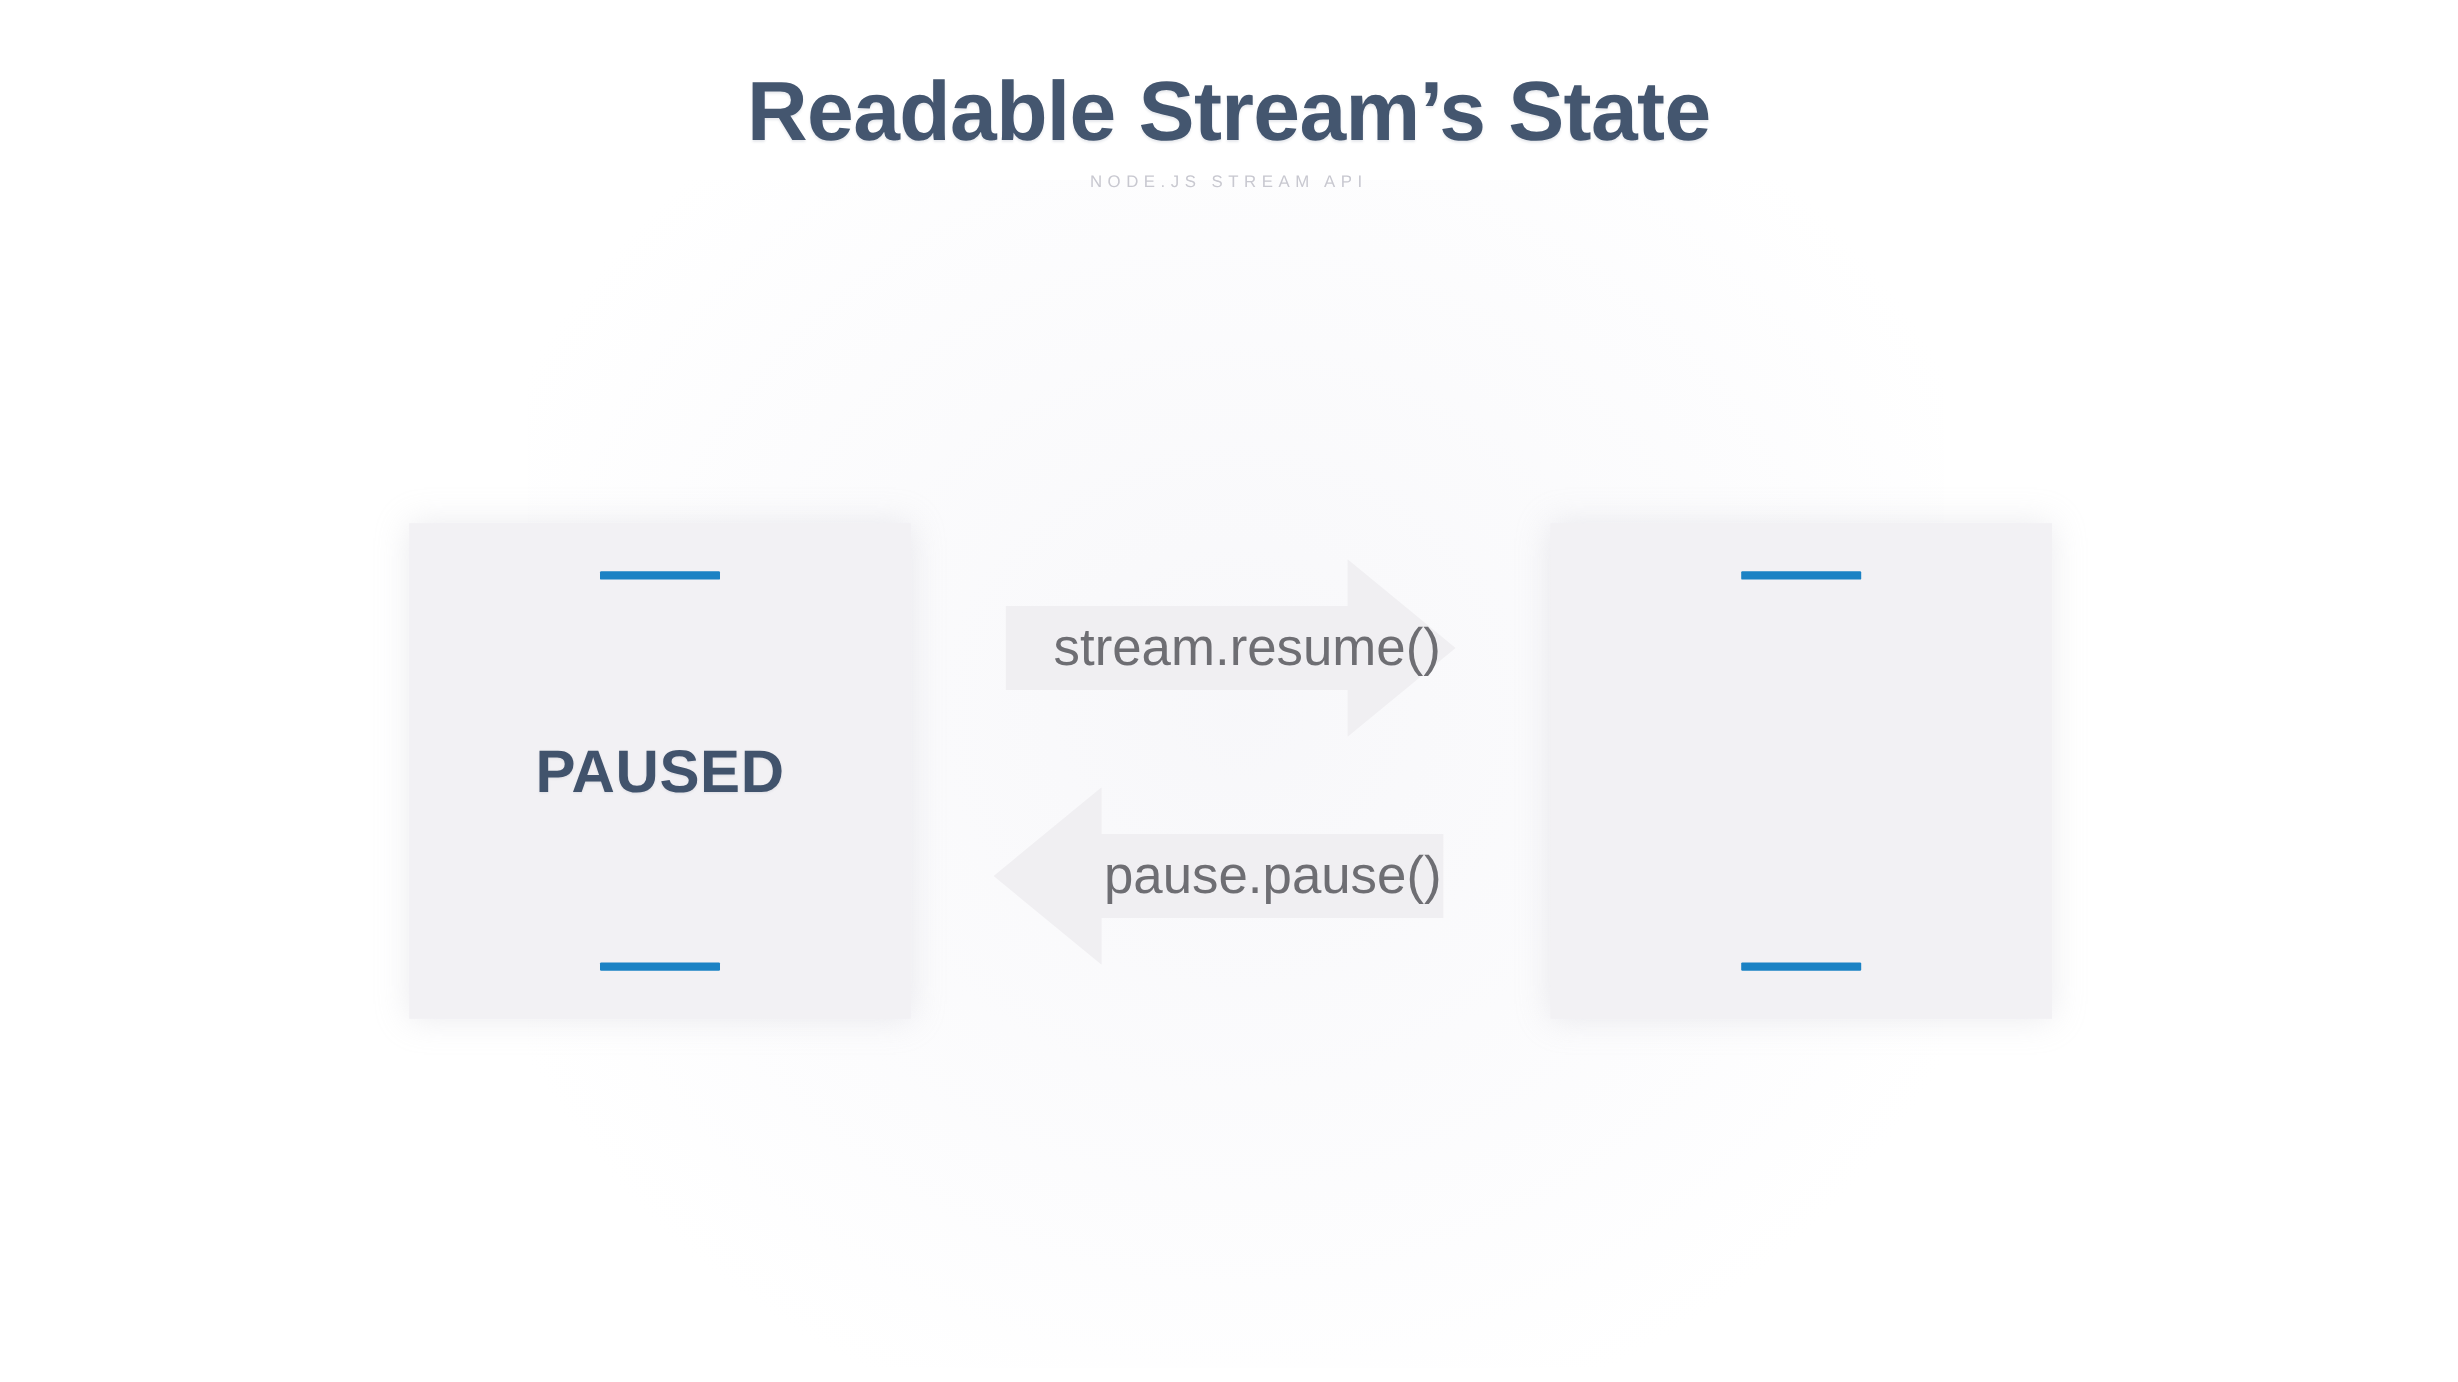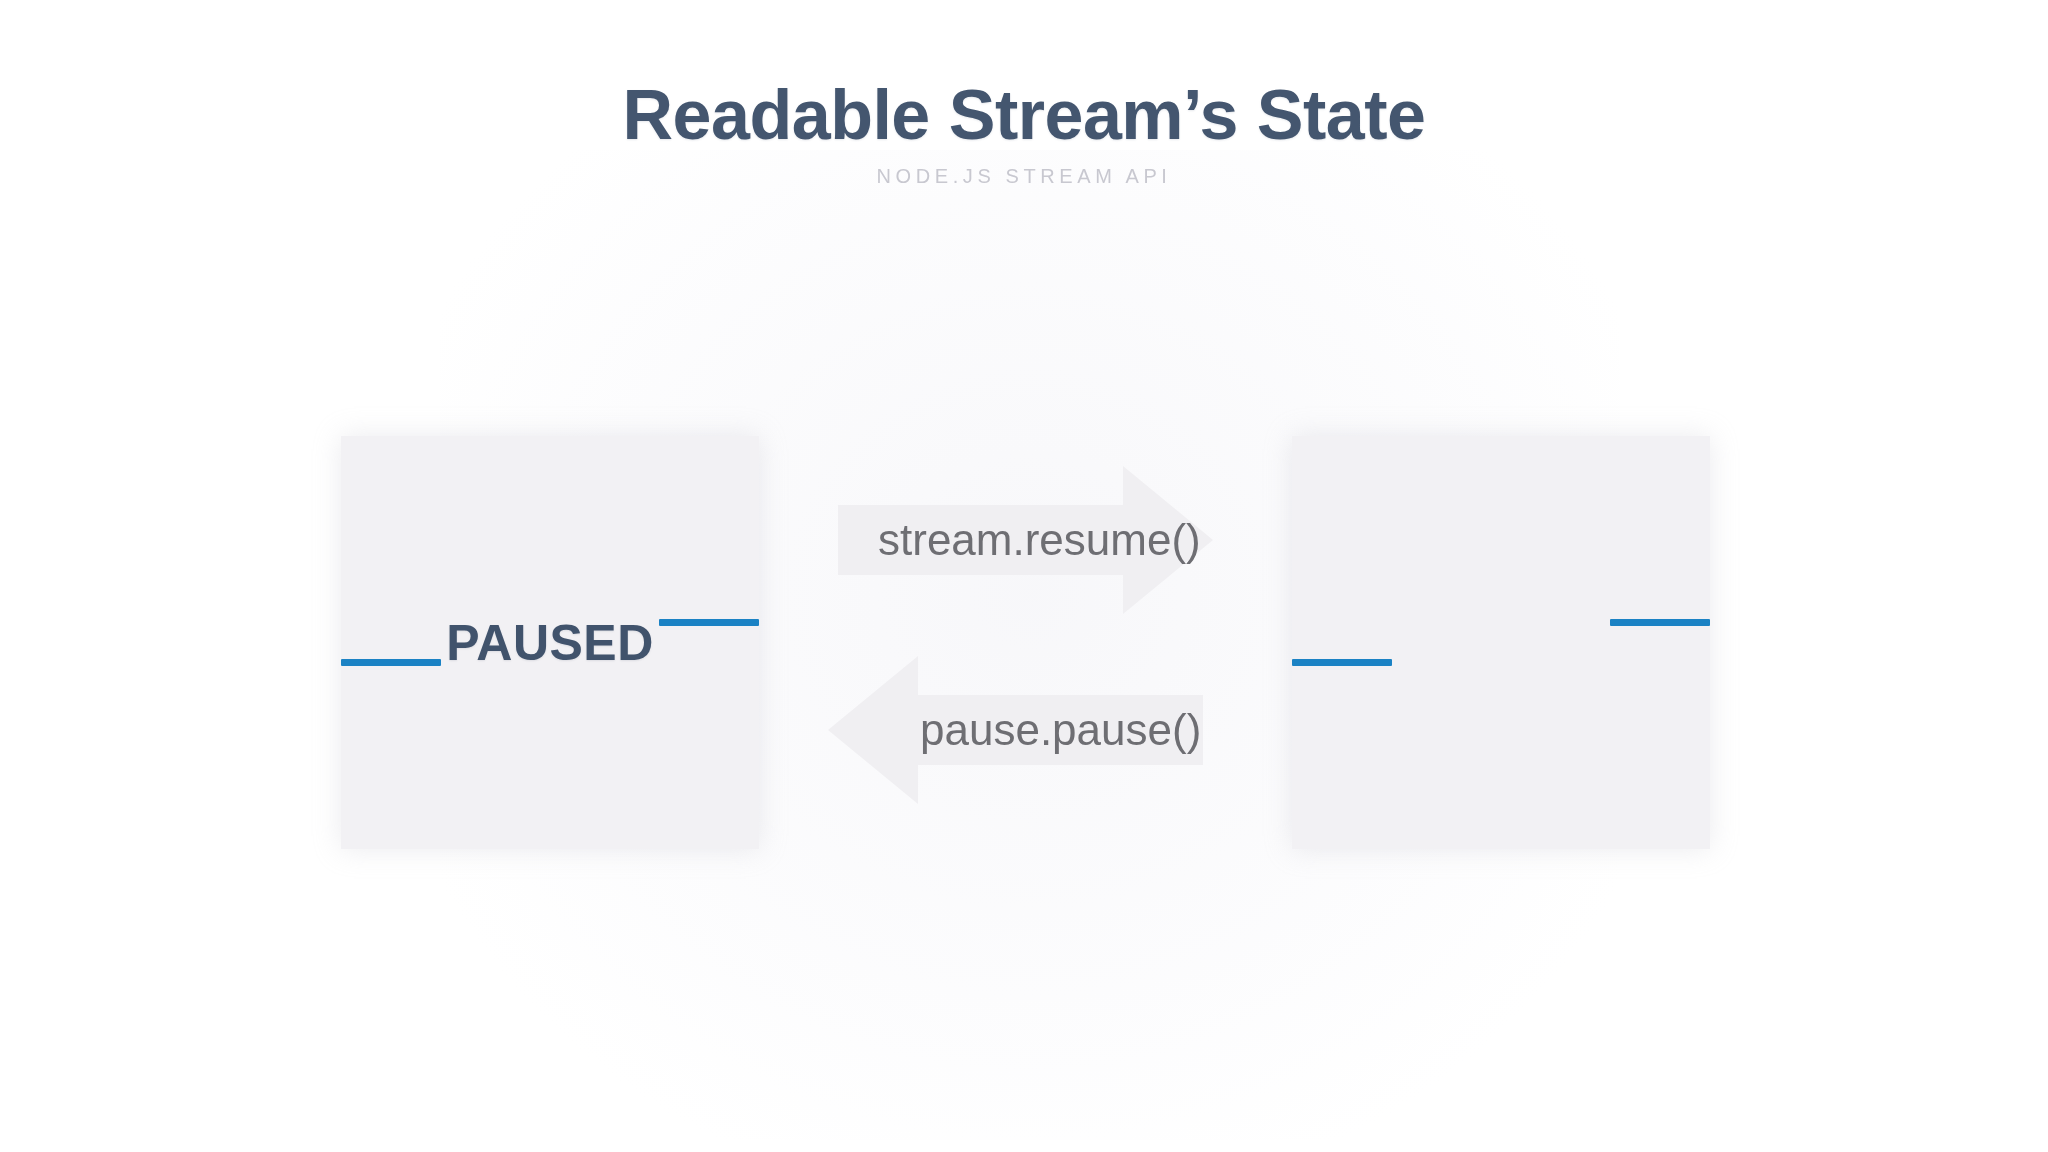--- a/index.html
+++ b/index.html
@@ -31,32 +31,32 @@
 
   .header {
     position: absolute;
     left: 0;
     top: 0;
     width: 2048px;
     text-align: center;
   }
   .page-title {
     margin: 0;
-    padding-top: 80px;
+    padding-top: 58px;
     font-size: 70px;
     font-weight: bold;
     letter-spacing: -0.5px;
     color: #44566f;
     line-height: 1.0;
     text-shadow: 0 1px 2px rgba(80,95,120,0.14);
   }
   .page-subtitle {
     margin: 0;
     padding-top: 16px;
-    font-size: 20px;
+    font-size: 14px;
     font-weight: normal;
     letter-spacing: 4.6px;
     color: #c8c8d0;
     line-height: 1.0;
   }
 
   .diagram {
     position: absolute;
     left: 0;
     top: 0;
@@ -66,21 +66,21 @@
 
   
   .state-box {
     position: absolute;
     top: 436px;
     width: 418px;
     height: 413px;
     background: #f2f1f4;
     box-shadow: 0 0 26px rgba(190,190,200,0.30);
     display: flex;
-    flex-direction: row;
+    flex-direction: column;
     align-items: center;
     justify-content: space-between;
   }
   .state-box.left  { left: 341px; }
   .state-box.right { left: 1292px; }
 
   .accent-bar {
     width: 100px;
     height: 7px;
     background: #1b82c4;

